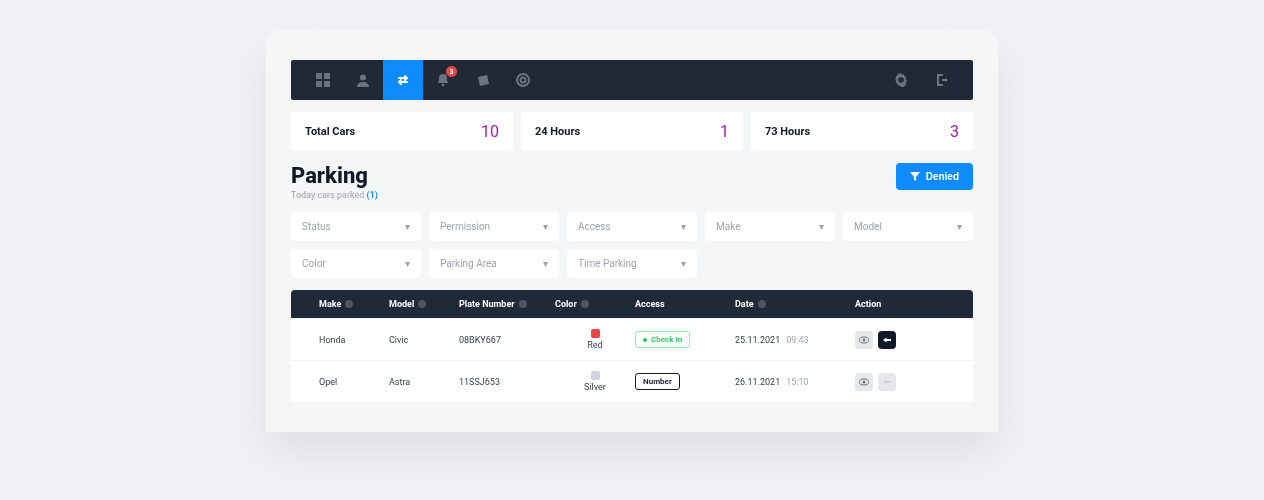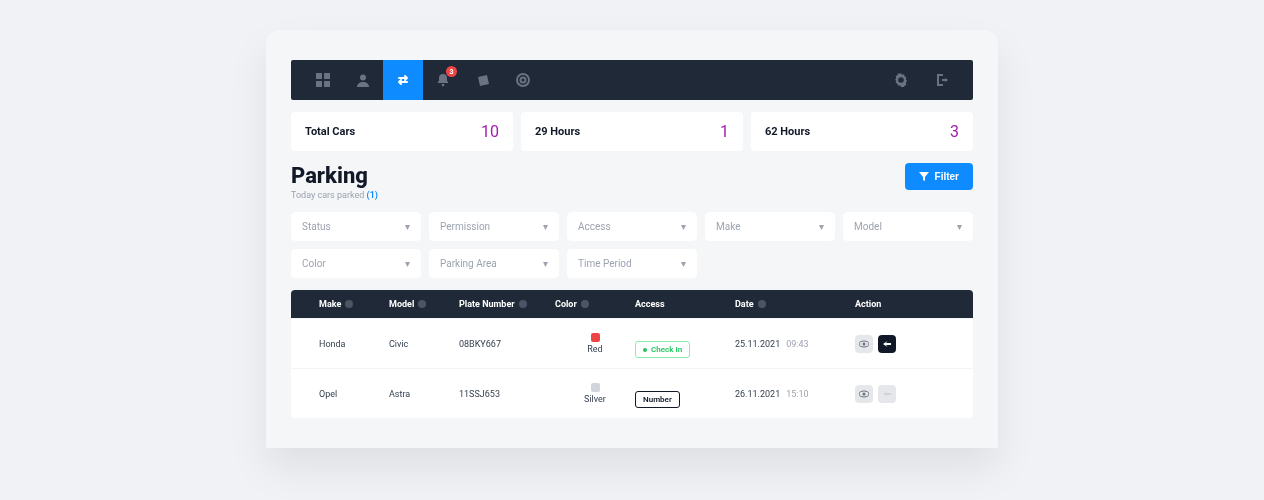--- a/index.html
+++ b/index.html
@@ -182,21 +182,20 @@
   .access-pill {
     display: inline-flex;
     align-items: center;
     gap: 4px;
     border: 1px solid;
     border-radius: 3px;
     padding: 3px 7px;
     font-size: 8px;
     font-weight: 600;
     width: fit-content;
-    margin-top: 12px;
   }
   .access-checkin { color: #22c55e; border-color: #86efac; }
   .access-checkin::before {
     content: "";
     width: 4px; height: 4px; border-radius: 50%; background: #22c55e;
   }
   .access-denied { color: #111827; border-color: #111827; }
   .date-cell { display: flex; gap: 6px; }
   .time-part { color: #9ca3af; }
   .action-cell { display: flex; gap: 5px; }
@@ -273,42 +272,42 @@
         </svg>
     </div>
   </div>
 
   <div class="stats-row">
     <div class="stat-card">
       <span class="stat-label">Total Cars</span>
       <span class="stat-value">10</span>
     </div>
     <div class="stat-card">
-      <span class="stat-label">29 Hours</span>
+      <span class="stat-label">24 Hours</span>
       <span class="stat-value">1</span>
     </div>
     <div class="stat-card">
-      <span class="stat-label">62 Hours</span>
+      <span class="stat-label">73 Hours</span>
       <span class="stat-value">3</span>
     </div>
   </div>
 
   <div class="header-row">
     <div>
       <div class="page-title">Parking</div>
       <div class="page-subtitle">
         <span>Today cars parked</span>
         <span class="count">(1)</span>
       </div>
     </div>
     <button class="filter-btn">
       <svg width="10" height="10" viewBox="0 0 10 10" fill="currentColor">
           <path d="M0 0h10L6 5v4L4 8V5z"></path>
         </svg>
-      <span>Filter</span>
+      <span>Denied</span>
     </button>
   </div>
 
   <div class="filters-grid">
     <div class="filter-select">
       <span>Status</span>
       <span>▾</span>
     </div>
     <div class="filter-select">
       <span>Permission</span>
@@ -328,21 +327,21 @@
     </div>
     <div class="filter-select">
       <span>Color</span>
       <span>▾</span>
     </div>
     <div class="filter-select">
       <span>Parking Area</span>
       <span>▾</span>
     </div>
     <div class="filter-select">
-      <span>Time Period</span>
+      <span>Time Parking</span>
       <span>▾</span>
     </div>
   </div>
 
   <div class="table-wrap">
     <div class="thead">
       <div class="th">
           <span>Make</span>
           <span class="sort-dot"></span>
         </div>

